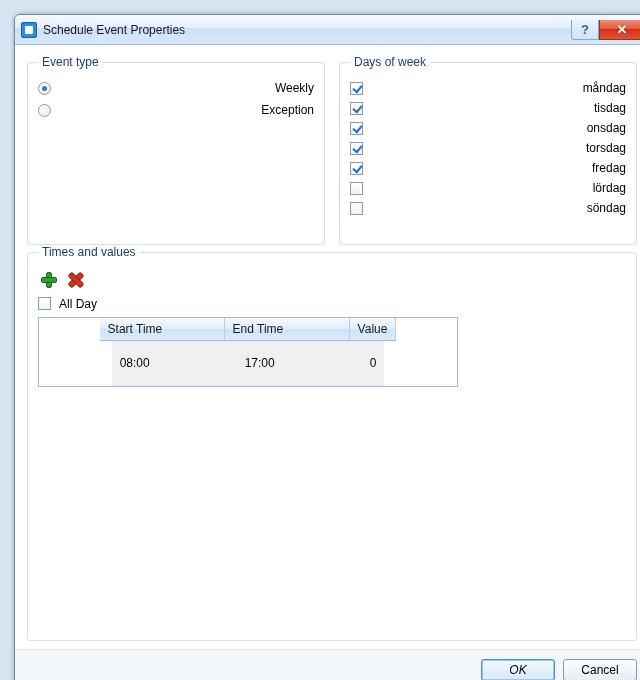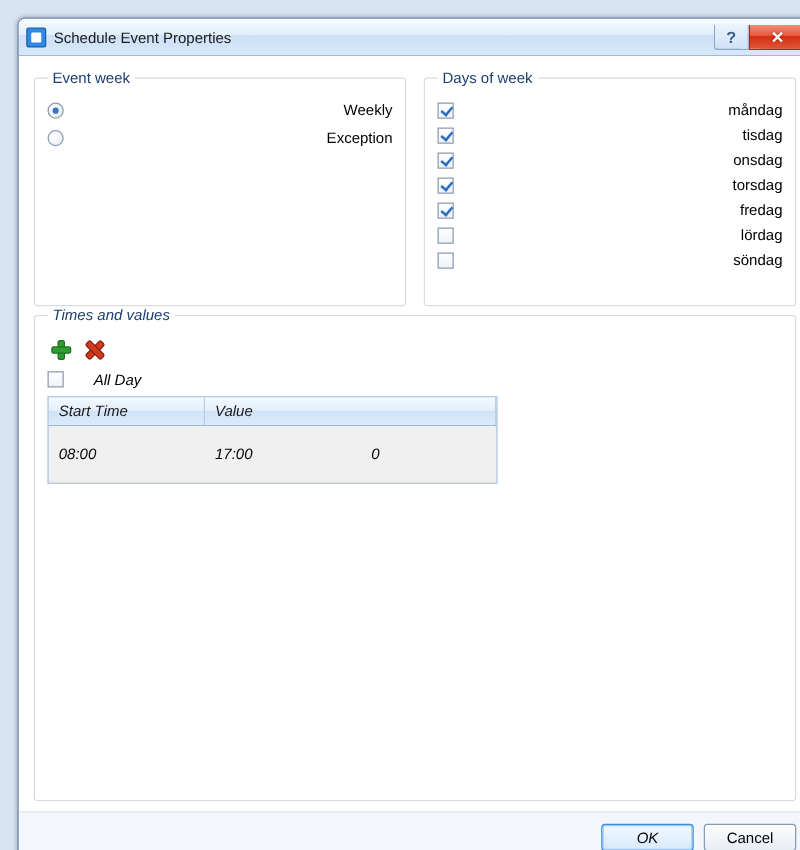--- a/index.html
+++ b/index.html
@@ -143,21 +143,20 @@
     width: 7px; height: 4px;
     border-left: 2px solid #2e6fc1;
     border-bottom: 2px solid #2e6fc1;
     transform: rotate(-50deg);
   }
   .days .opt-list { gap: 6px; }
   .times-values {
     margin-top: 14px;
     flex: 1;
     display: flex;
-    font-style: italic;
   }
   .tv-inner {
     display: flex;
     flex-direction: column;
     flex: 1;
   }
   .icon-row {
     display: flex;
     gap: 6px;
     padding: 2px 0 6px 0;
@@ -188,26 +187,27 @@
     content: "";
     position: absolute;
     left: 7px; top: 0;
     width: 4px; height: 16px;
     background: #d23a1e;
     border: 1px solid #8a2010;
     border-radius: 2px;
   }
   .xdel::before { transform: rotate(45deg); }
   .xdel::after  { transform: rotate(-45deg); }
-  .allday-row { display: flex; align-items: flex-start; gap: 24px; margin: 2px 0 6px 0; }
+  .allday-row { display: flex; align-items: flex-start; gap: 8px; margin: 2px 0 6px 0; }
   .grid {
     border: 1px solid #9db8d9;
     display: flex;
     flex-direction: column;
-    width: 360px;
+    width: 420px;
+    align-items: center;
   }
   .grid .hdr {
     display: flex;
     background: linear-gradient(to bottom, #f4f9ff 0%, #e3eefb 48%, #cfe2f7 49%, #dcebfa 100%);
     border-bottom: 1px solid #9db8d9;
   }
   .grid .hdr .cell {
     padding: 4px 8px;
     border-right: 1px solid #b9cee8;
     color: #1a1a1a;
@@ -262,21 +262,21 @@
     <span class="app-icon"></span>
     <span class="title">Schedule Event Properties</span>
     <div class="ctl help">?</div>
     <div class="ctl close">✕</div>
   </div>
 
   <div class="body">
     <div class="top-row">
 
       <fieldset class="group event-type">
-        <legend>Event week</legend>
+        <legend>Event type</legend>
         <div class="opt-list">
           <label class="opt">
             <span class="radio checked"></span>
             <span>Weekly</span>
           </label>
           <label class="opt">
             <span class="radio"></span>
             <span>Exception</span>
           </label>
         </div>
@@ -329,20 +329,21 @@
             <span class="xdel"></span>
           </div>
         </div>
         <label class="allday-row">
           <span class="check"></span>
           <span>All Day</span>
         </label>
         <div class="grid">
           <div class="hdr">
             <div class="cell c-start">Start Time</div>
+            <div class="cell c-end">End Time</div>
             <div class="cell c-val">Value</div>
           </div>
           <div class="row">
             <div class="cell c-start">08:00</div>
             <div class="cell c-end">17:00</div>
             <div class="cell c-val">0</div>
           </div>
         </div>
       </div>
     </fieldset>

